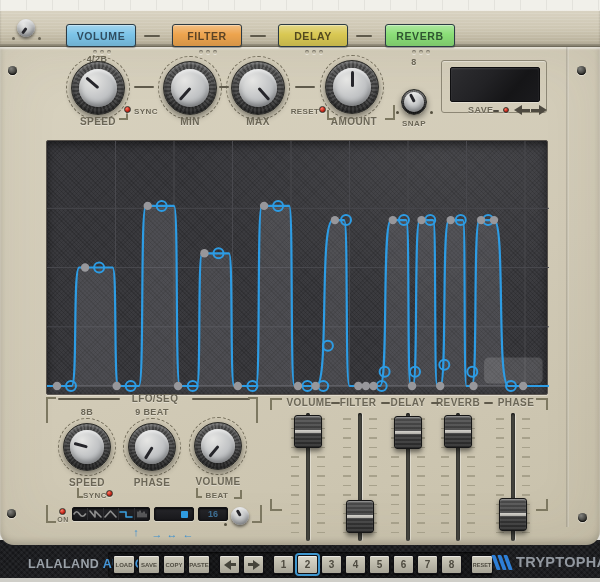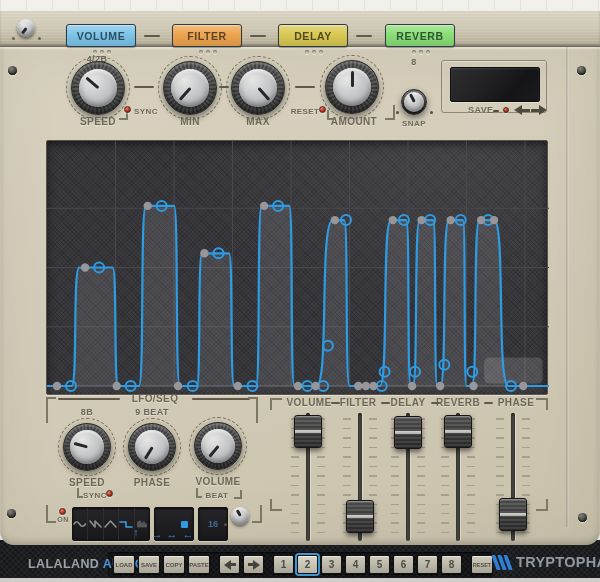--- a/index.html
+++ b/index.html
@@ -100,21 +100,21 @@
   .display svg { position:absolute; inset:0; }
   .gv, .gh { stroke:#48484d; stroke-width:1; }
   .gb { stroke:#56565b; stroke-width:1.5; }
   .curve-fill { fill:rgba(205,210,216,.13); stroke:none; }
   .curve-stroke { fill:none; stroke:#2d9ce4; stroke-width:2.2; stroke-linejoin:round; stroke-linecap:round; }
   .anchor { fill:#97979b; }
   .handle { fill:none; stroke:#2d9ce4; stroke-width:2; }
   .hover-box { fill:rgba(255,255,255,.14); }
 
   
-  .dpanel { position:absolute; height:34px; border-radius:2px; border:1px solid #121214;
+  .dpanel { position:absolute; height:14px; border-radius:2px; border:1px solid #121214;
     background:linear-gradient(#26262a, #18181b); box-shadow:inset 0 1px 2px rgba(0,0,0,.8), 0 1px 0 rgba(255,255,255,.35);
     display:flex; align-items:center; }
   .glyph { display:flex; align-items:center; justify-content:center; flex:1; height:100%; border-right:1px solid #2e2e32; }
   .glyph:last-child { border-right:none; }
   .blue-sq { width:7px; height:7px; background:#2f9be0; border-radius:1px; }
   .quant-num { width:100%; text-align:center; color:#3e6f94; font-size:9px; font-weight:bold; }
   .blue-arrow { position:absolute; color:#3a8fd0; font-weight:bold; font-size:11px; transform:translateX(-50%); }
 
   
   .slider { position:absolute; top:410px; width:34px; height:134px; }

